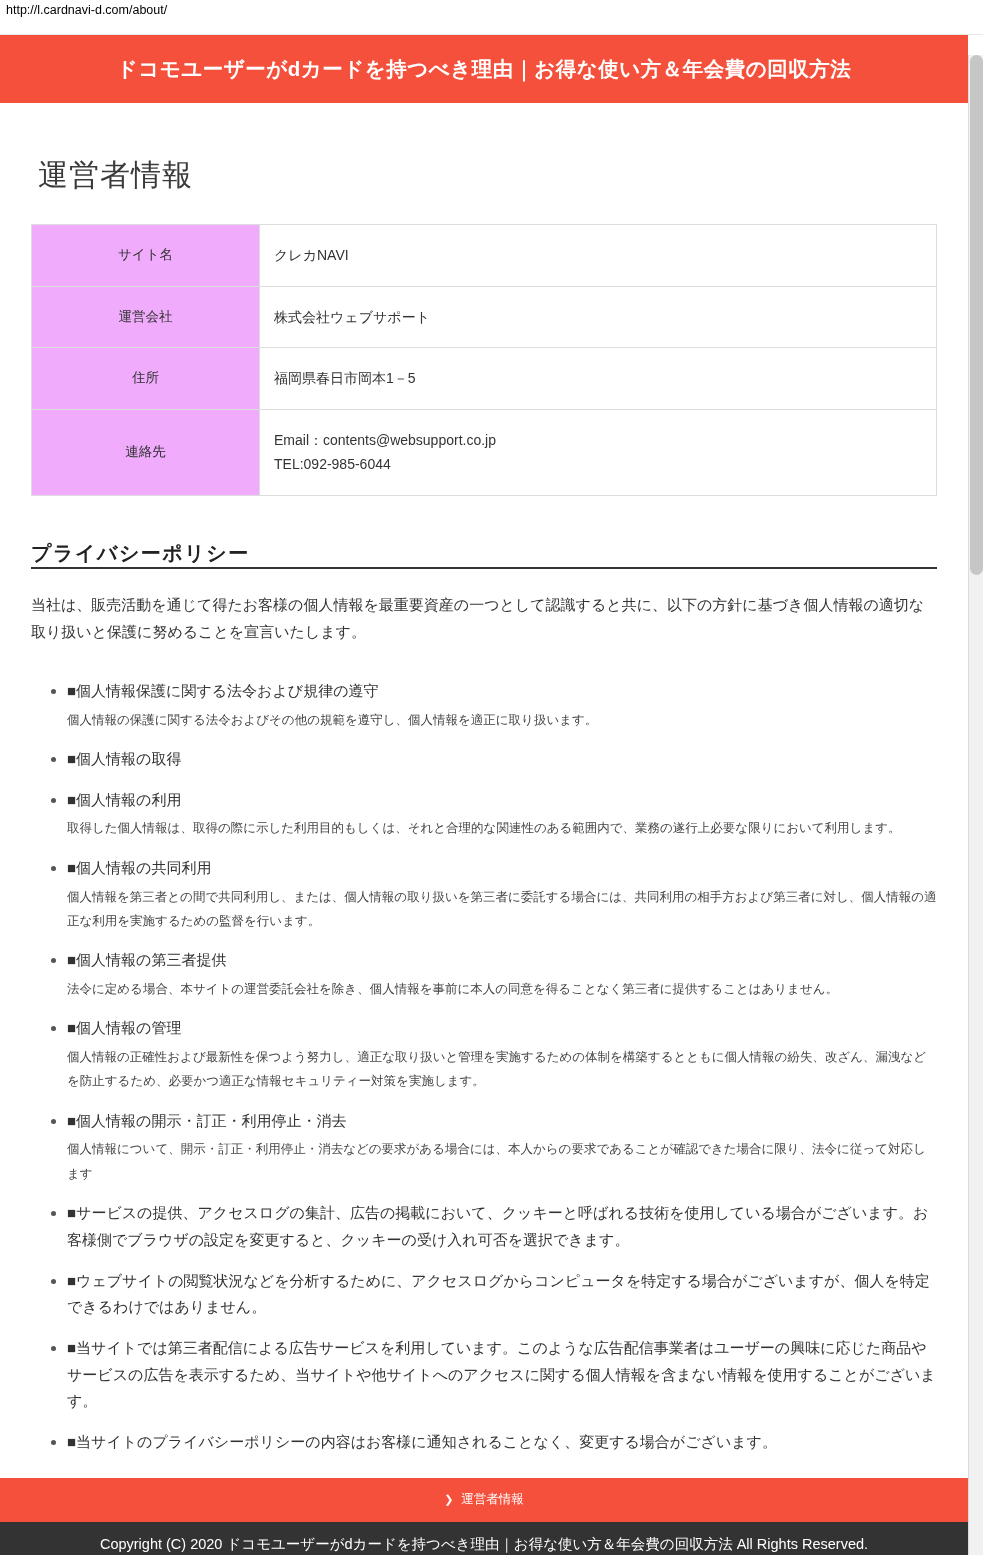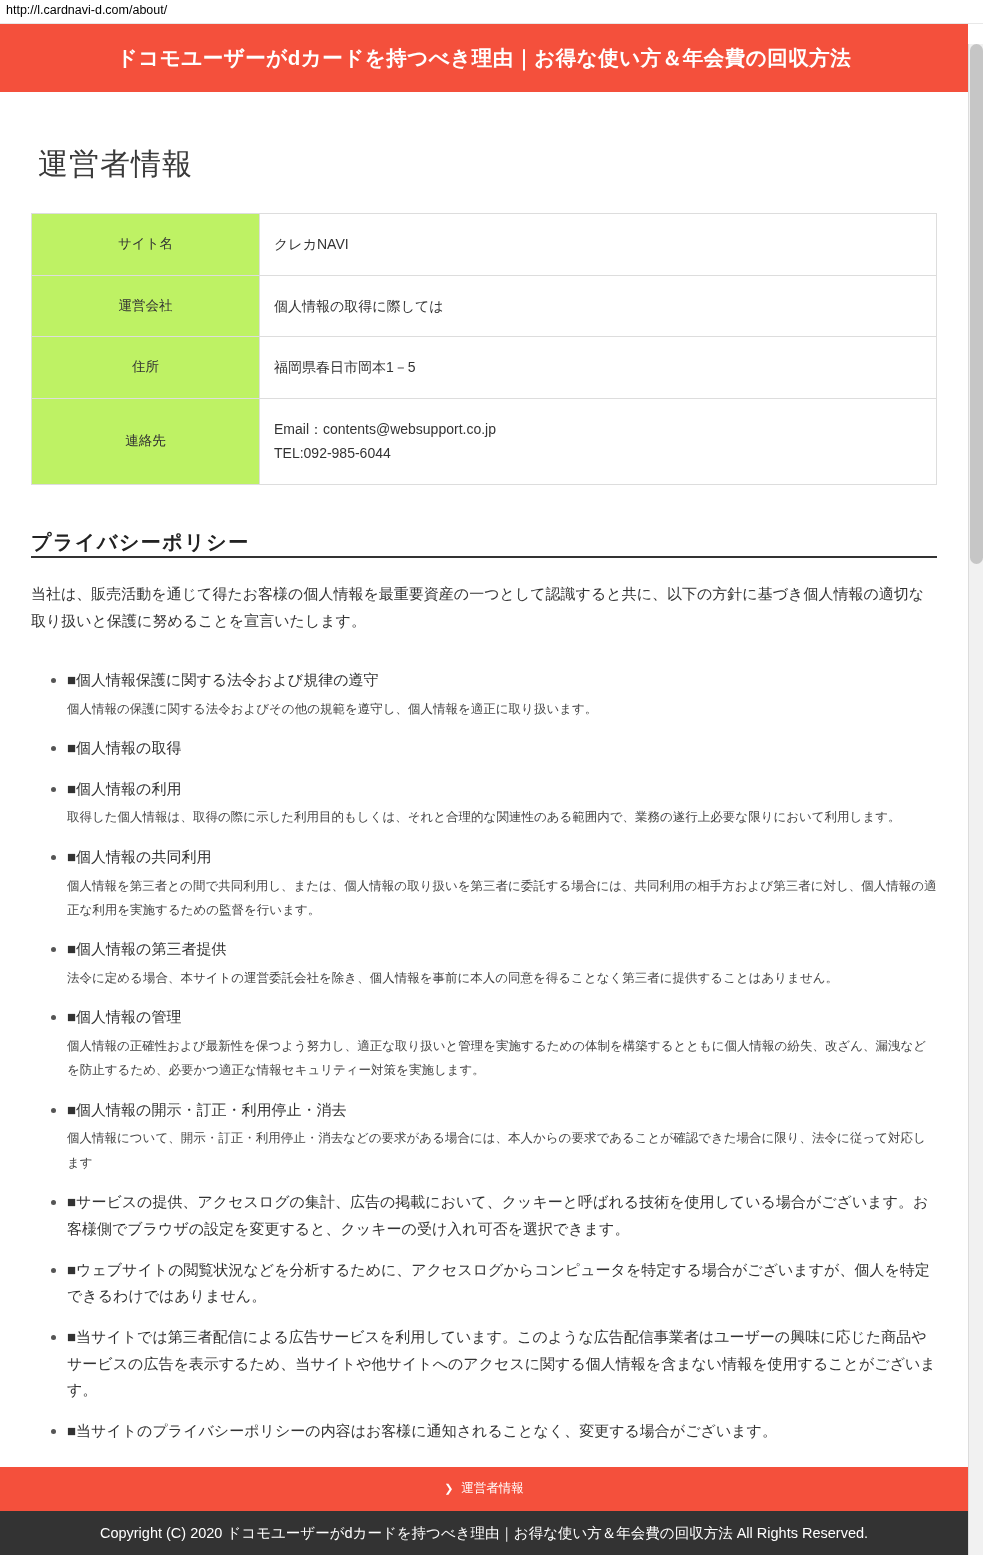--- a/index.html
+++ b/index.html
@@ -9,21 +9,21 @@
     background: #ffffff;
     font-family: "Liberation Sans", sans-serif;
   }
   body {
     width: 983px;
     height: 1555px;
     position: relative;
     overflow: hidden;
   }
   .urlbar {
-    height: 24px;
+    height: 35px;
     background: #ffffff;
     color: #000000;
     font-size: 12.5px;
     line-height: 20px;
     padding-left: 6px;
     border-bottom: 1px solid #e8e8e8;
     white-space: nowrap;
     overflow: hidden;
   }
   .page {
@@ -60,21 +60,21 @@
   
   table.info {
     width: 906px;
     margin: 0 auto;
     border-collapse: collapse;
     border: 1px solid #dddddd;
     table-layout: fixed;
   }
   table.info th {
     width: 228px;
-    background: #bef264;
+    background: #f0abfc;
     border: 1px solid #dddddd;
     font-size: 13.5px;
     font-weight: normal;
     color: #333333;
     text-align: center;
     padding: 18px 8px;
     vertical-align: middle;
   }
   table.info td {
     border: 1px solid #dddddd;
@@ -188,21 +188,21 @@
     <h1 class="page-title">運営者情報</h1>
 
     <table class="info">
       <tbody>
         <tr>
           <th>サイト名</th>
           <td>クレカNAVI</td>
         </tr>
         <tr>
           <th>運営会社</th>
-          <td>個人情報の取得に際しては</td>
+          <td>株式会社ウェブサポート</td>
         </tr>
         <tr>
           <th>住所</th>
           <td>福岡県春日市岡本1－5</td>
         </tr>
         <tr>
           <th>連絡先</th>
           <td style="white-space: pre-line;">Email：contents@websupport.co.jp
 TEL:092-985-6044</td>
         </tr>

